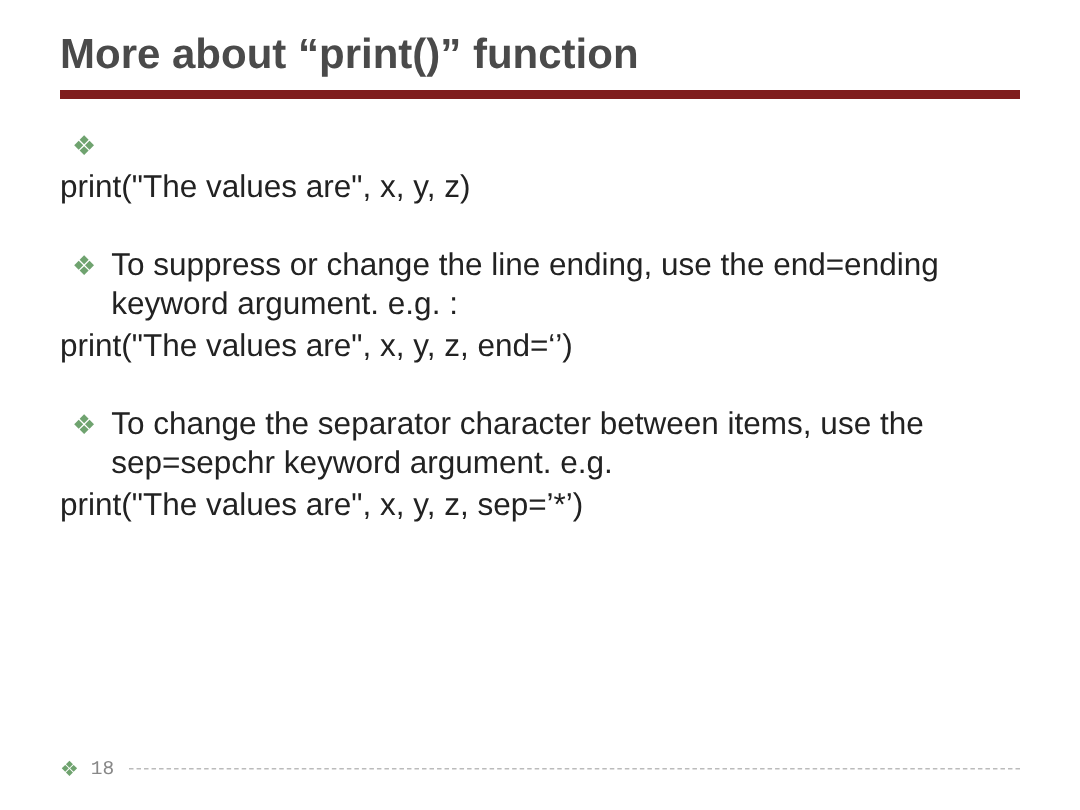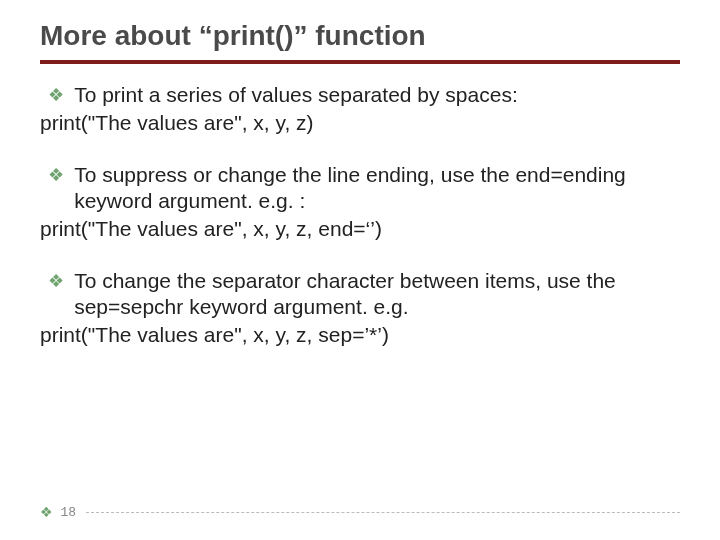--- a/index.html
+++ b/index.html
@@ -9,21 +9,21 @@
     background: #ffffff;
     font-family: Arial, Helvetica, sans-serif;
     color: #333333;
     padding: 20px 40px 20px 40px;
     position: relative;
   }
   .title {
     font-size: 28px;
     color: #4a4a4a;
     padding-bottom: 8px;
-    border-bottom: 4px solid #7f1d1d;
+    border-bottom: 6px solid #7f1d1d;
     margin-bottom: 18px;
   }
   .bullet-block {
     margin-bottom: 26px;
   }
   .bullet-row {
     display: flex;
     align-items: flex-start;
     padding-left: 8px;
   }
@@ -71,21 +71,20 @@
   }
 </style>
 </head>
 <body>
 
 <h1 class="title">More about “print()” function</h1>
 
 <div class="bullet-block">
   <div class="bullet-row">
     <span class="bullet">❖</span>
-    <span class="bullet-text">To print a series of values separated by spaces:</span>
   </div>
   <div class="code-line">print("The values are", x, y, z)</div>
 </div>
 
 <div class="bullet-block">
   <div class="bullet-row">
     <span class="bullet">❖</span>
     <span class="bullet-text">To suppress or change the line ending, use the end=ending keyword argument. e.g. :</span>
   </div>
   <div class="code-line">print("The values are", x, y, z, end=‘’)</div>

